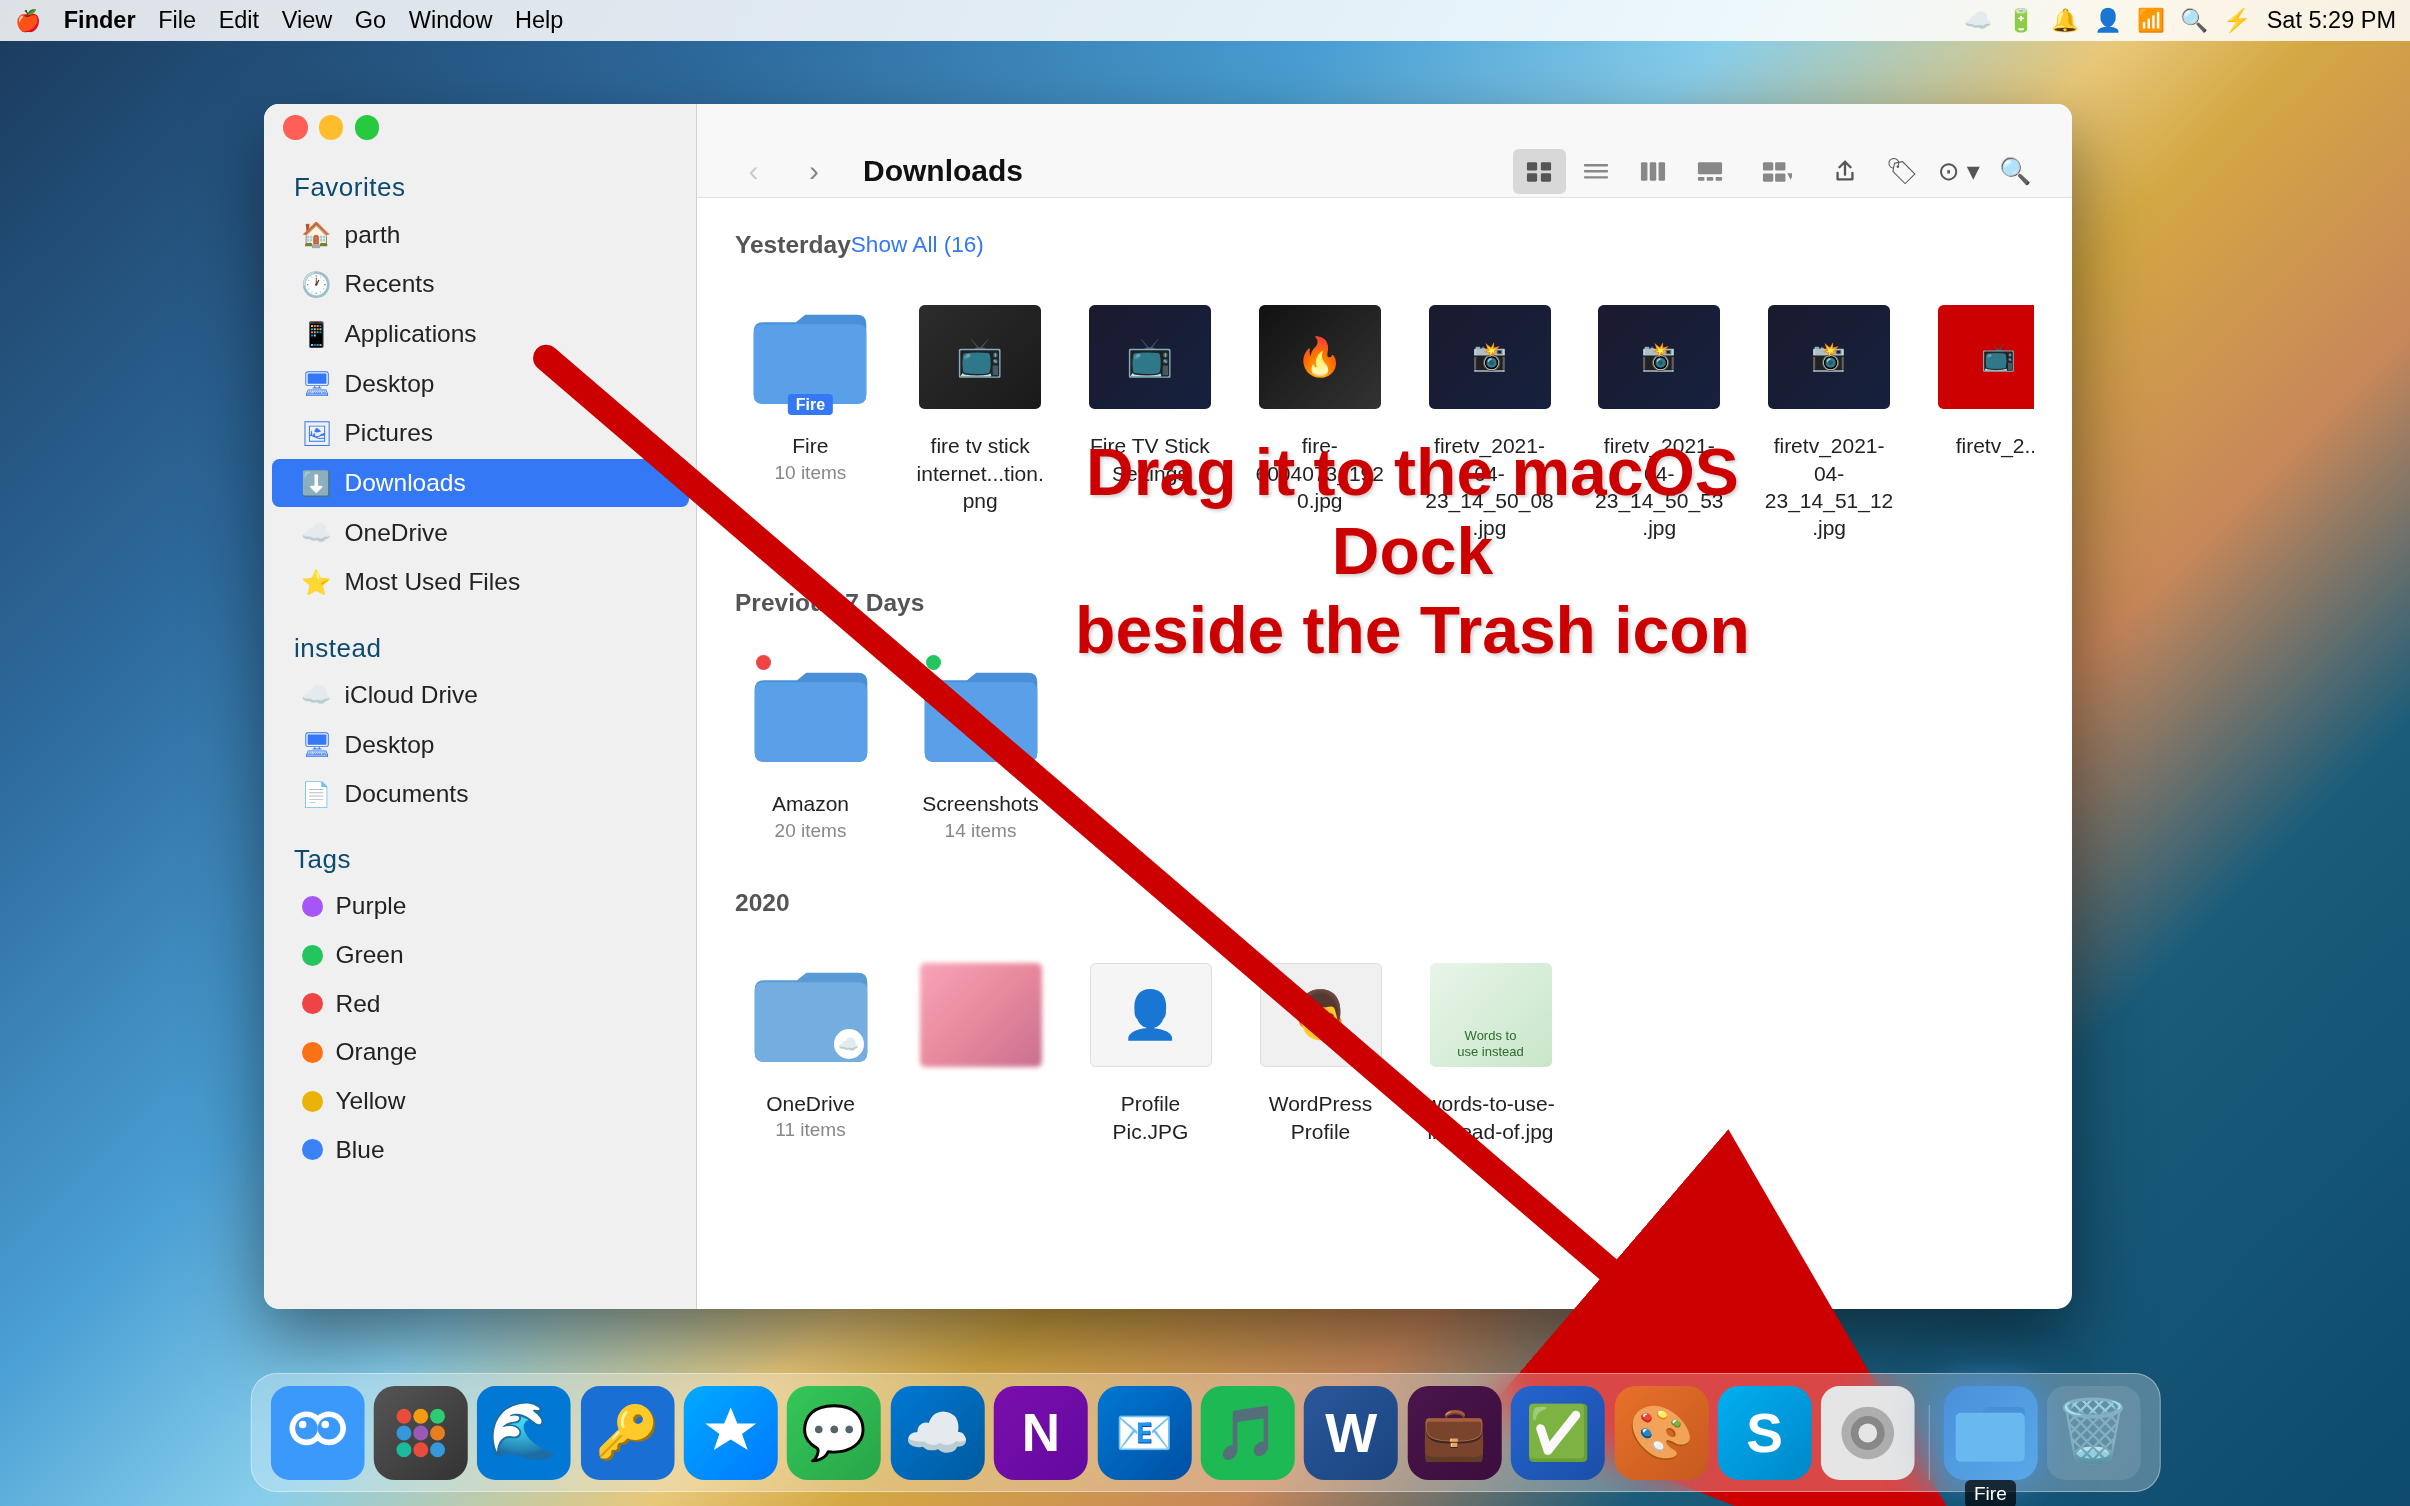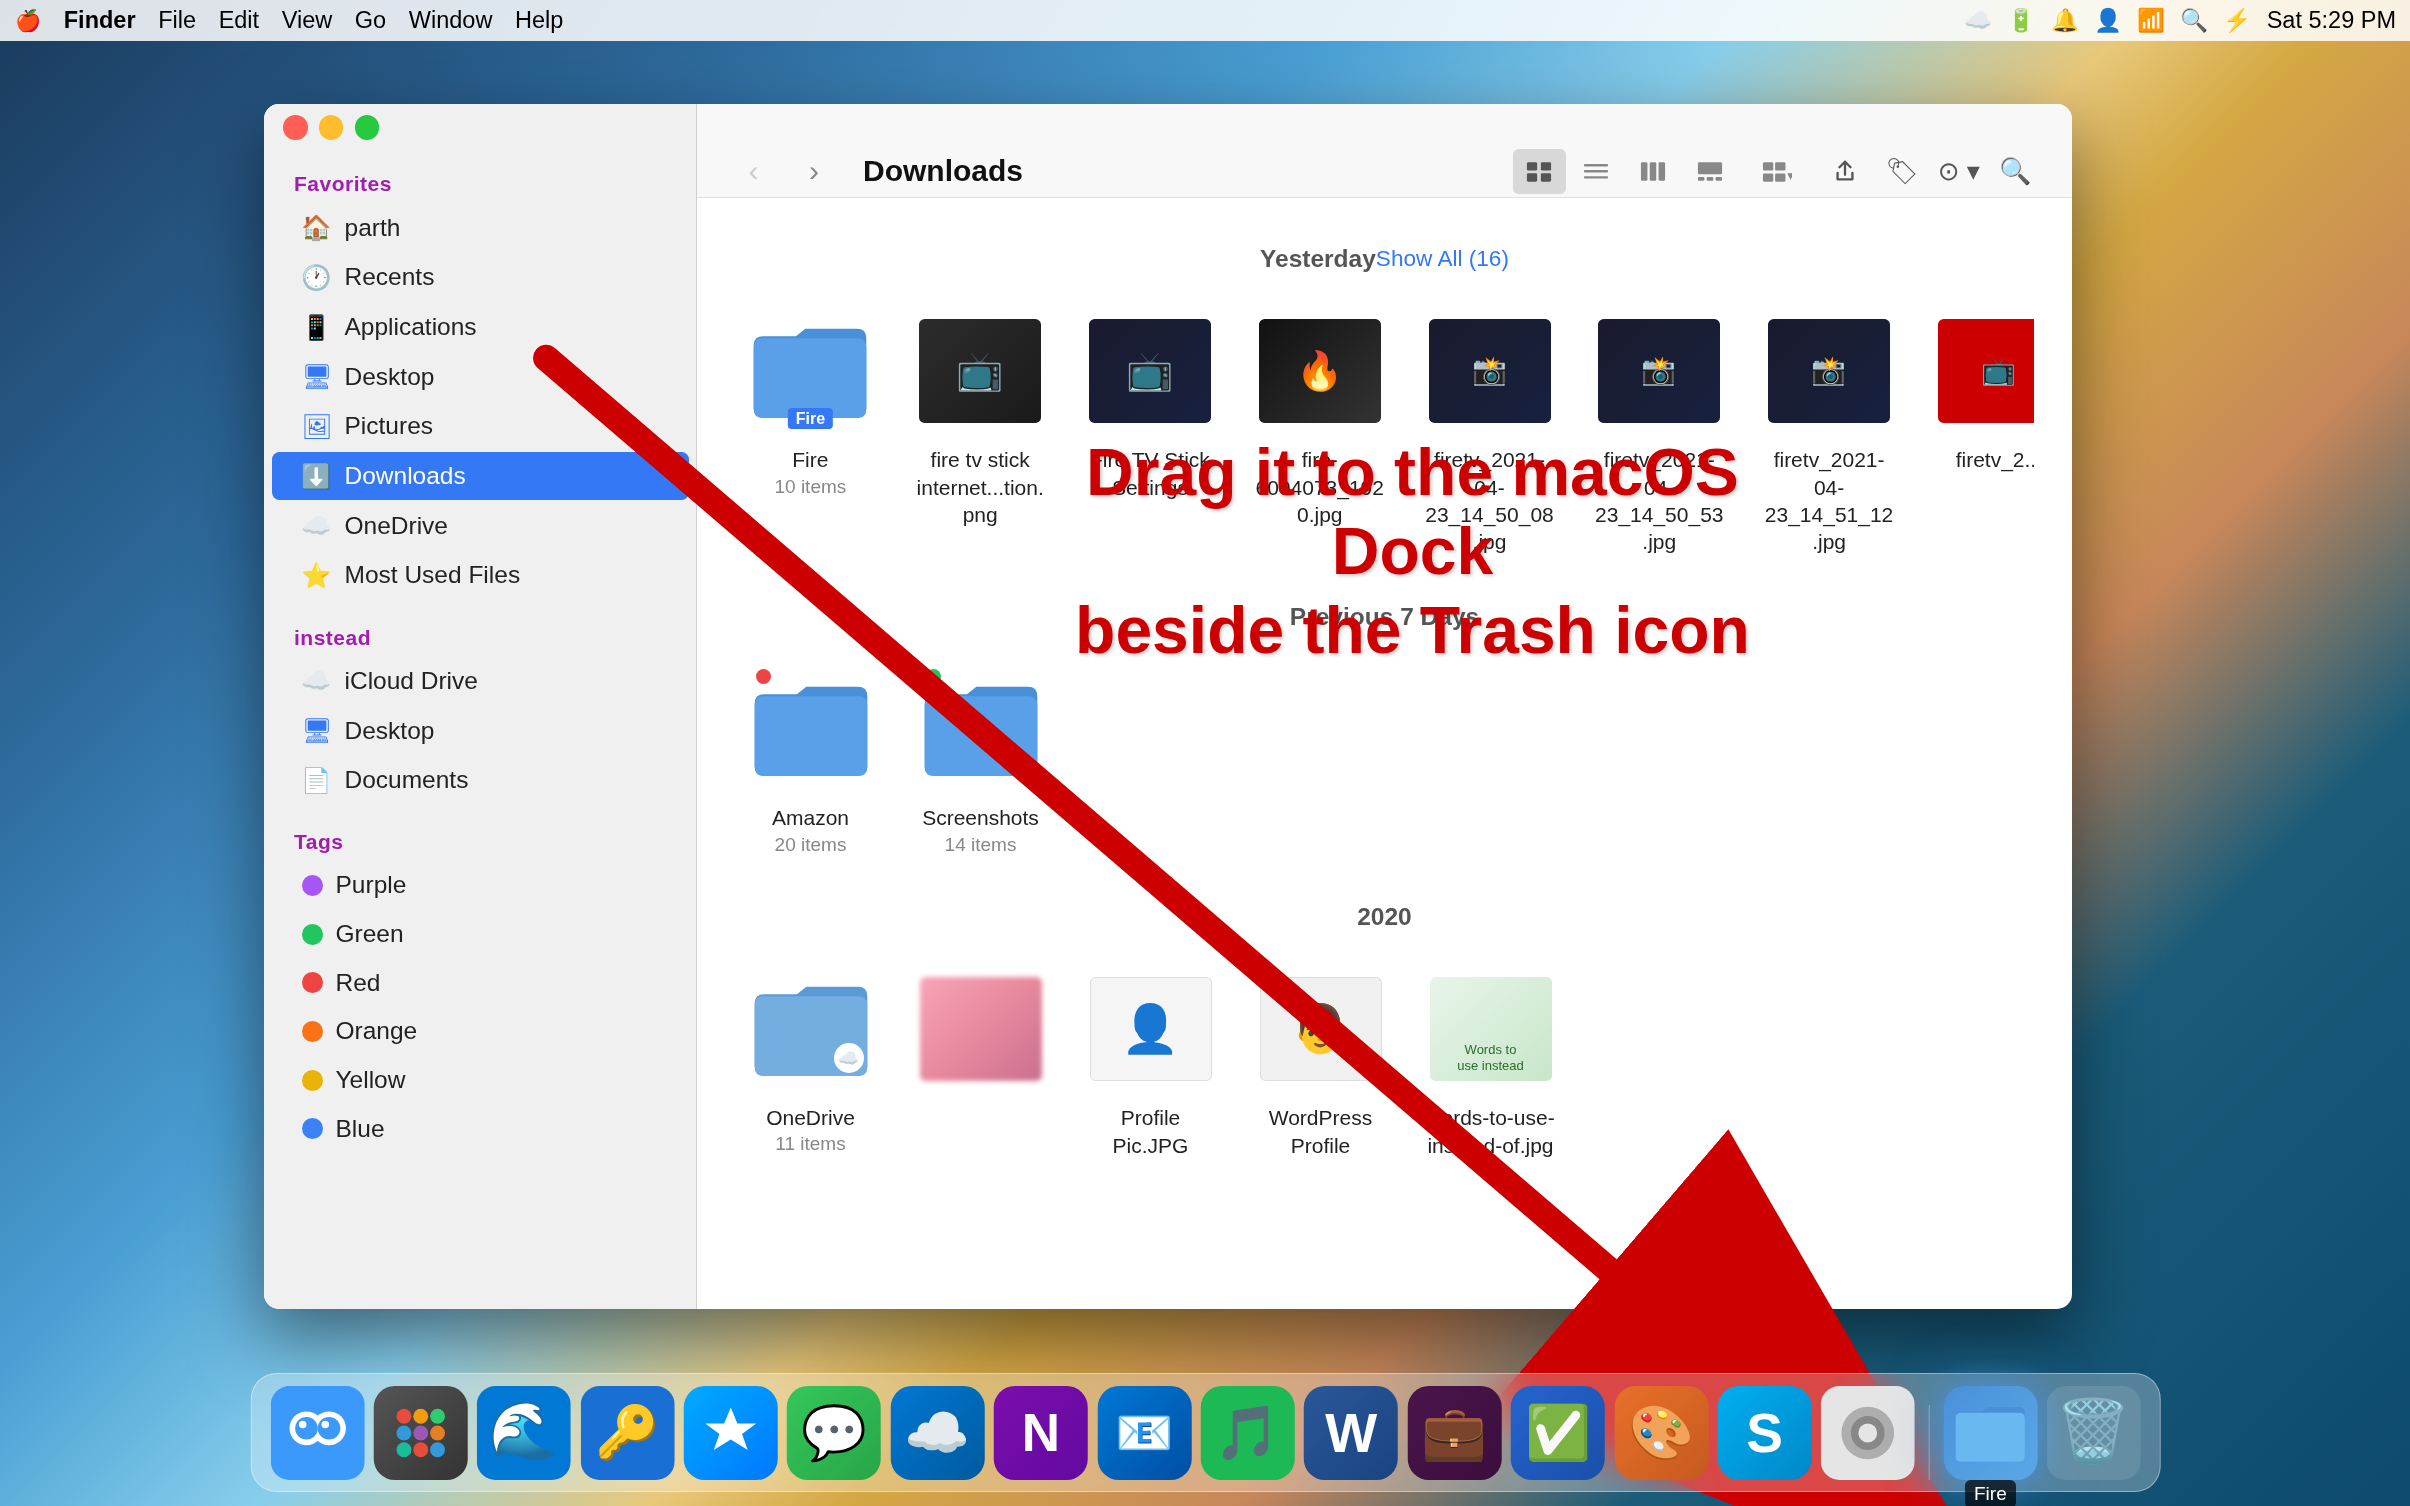--- a/index.html
+++ b/index.html
@@ -76,23 +76,23 @@
 
     
     .sidebar {
       width: 433px;
       background: #f0f0f0;
       border-right: 0.9px solid #d0d0d0;
       padding: 19px 0;
       flex-shrink: 0;
     }
     .sidebar-section-title {
-      font-size: 21px;
-      font-weight: 700;
-      color: #a21caf;
+      font-size: 26px;
+      font-weight: 400;
+      color: #0c4a6e;
       padding: 11.3px 30px 5.6px;
       letter-spacing: 0.5px;
     }
     .sidebar-item {
       display: flex;
       align-items: center;
       padding: 9.4px 30px;
       gap: 13px;
       cursor: pointer;
       border-radius: 7.5px;
@@ -190,23 +190,23 @@
     .content-area {
       flex: 1;
       overflow-y: auto;
       padding: 30px 38px;
     }
 
     
     .section-header {
       display: flex;
       align-items: center;
-      justify-content: center;
+      justify-content: flex-start;
       margin-bottom: 22.6px;
-      margin-top: 17px;
+      margin-top: 3px;
     }
     .section-title {
       font-size: 24.5px;
       font-weight: 600;
       color: #555;
     }
     .show-all-btn {
       font-size: 22.6px;
       color: #3478f6;
       cursor: pointer;

